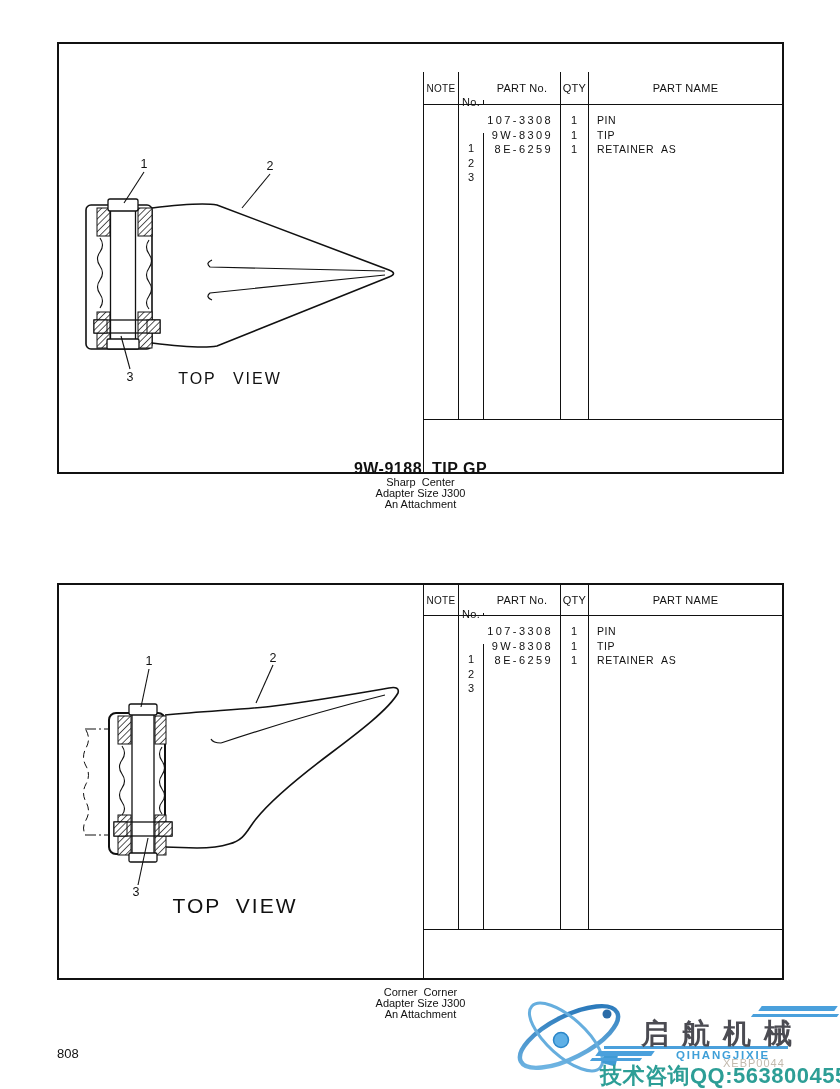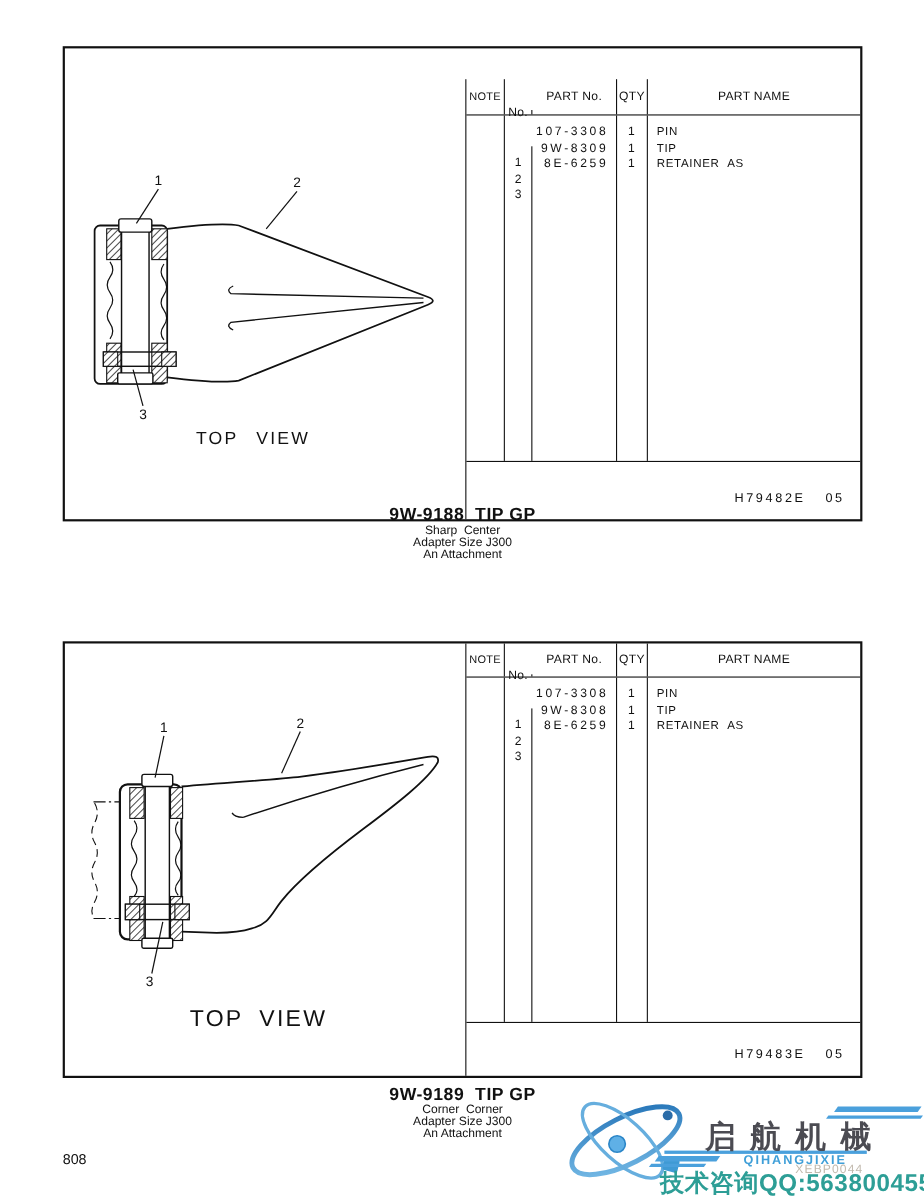--- a/index.html
+++ b/index.html
@@ -49,21 +49,21 @@
     position:absolute;right:14px;bottom:11px;font-size:11.5px;letter-spacing:2.4px;white-space:pre;
   }
   .dwgcode .rev{margin-left:18px;}
   
   .drawing{position:absolute;left:0;}
   .callout{
     position:absolute;font-size:12.5px;transform:translate(-50%,-50%);
     background:transparent;
   }
   .viewlabel{
-    position:absolute;transform:translate(-50%,-50%);letter-spacing:2px;white-space:pre;margin-top:21px;
+    position:absolute;transform:translate(-50%,-50%);letter-spacing:2px;white-space:pre;
   }
   .viewlabel.vl-top{font-size:16px;word-spacing:10px;}
   .viewlabel.vl-bottom{font-size:21px;word-spacing:7px;}
   
   .caption{position:absolute;left:57px;width:727px;text-align:center;}
   .caption-top{top:460px;}
   .caption-bottom{top:987px;}
   .caption .cap-title{font-size:16px;font-weight:bold;letter-spacing:0.5px;white-space:pre;line-height:17px;}
   .caption .cap-line{font-size:11px;line-height:11px;white-space:pre;}
   
@@ -154,23 +154,20 @@
         <div class="rowtxt">1</div>
         <div class="rowtxt">1</div>
         <div class="rowtxt">1</div>
       </div>
       <div class="col c-name">
         <div class="rowtxt">PIN</div>
         <div class="rowtxt">TIP</div>
         <div class="rowtxt">RETAINER AS</div>
       </div>
     </div>
-    <div class="tfoot">
-      <div class="dwgcode"><span>H79482E</span><span class="rev">05</span></div>
-    </div>
   </div>
 </section>
 
 <div class="caption caption-top">
   <div class="cap-title">9W-9188  TIP GP</div>
   <div class="cap-line">Sharp  Center</div>
   <div class="cap-line">Adapter Size J300</div>
   <div class="cap-line">An Attachment</div>
 </div>
 
@@ -246,28 +243,24 @@
         <div class="rowtxt">1</div>
         <div class="rowtxt">1</div>
         <div class="rowtxt">1</div>
       </div>
       <div class="col c-name">
         <div class="rowtxt">PIN</div>
         <div class="rowtxt">TIP</div>
         <div class="rowtxt">RETAINER AS</div>
       </div>
     </div>
-    <div class="tfoot">
-      <div class="dwgcode"><span>H79483E</span><span class="rev">05</span></div>
-    </div>
   </div>
 </section>
 
 <div class="caption caption-bottom">
-  <div class="cap-title">9W-9189  TIP GP</div>
   <div class="cap-line">Corner  Corner</div>
   <div class="cap-line">Adapter Size J300</div>
   <div class="cap-line">An Attachment</div>
 </div>
 
 <div class="pagenum">808</div>
 
 <div>
   <svg class="wm" style="left:503px;top:993px;" width="140" height="92" viewBox="0 0 140 92">
     <defs>

